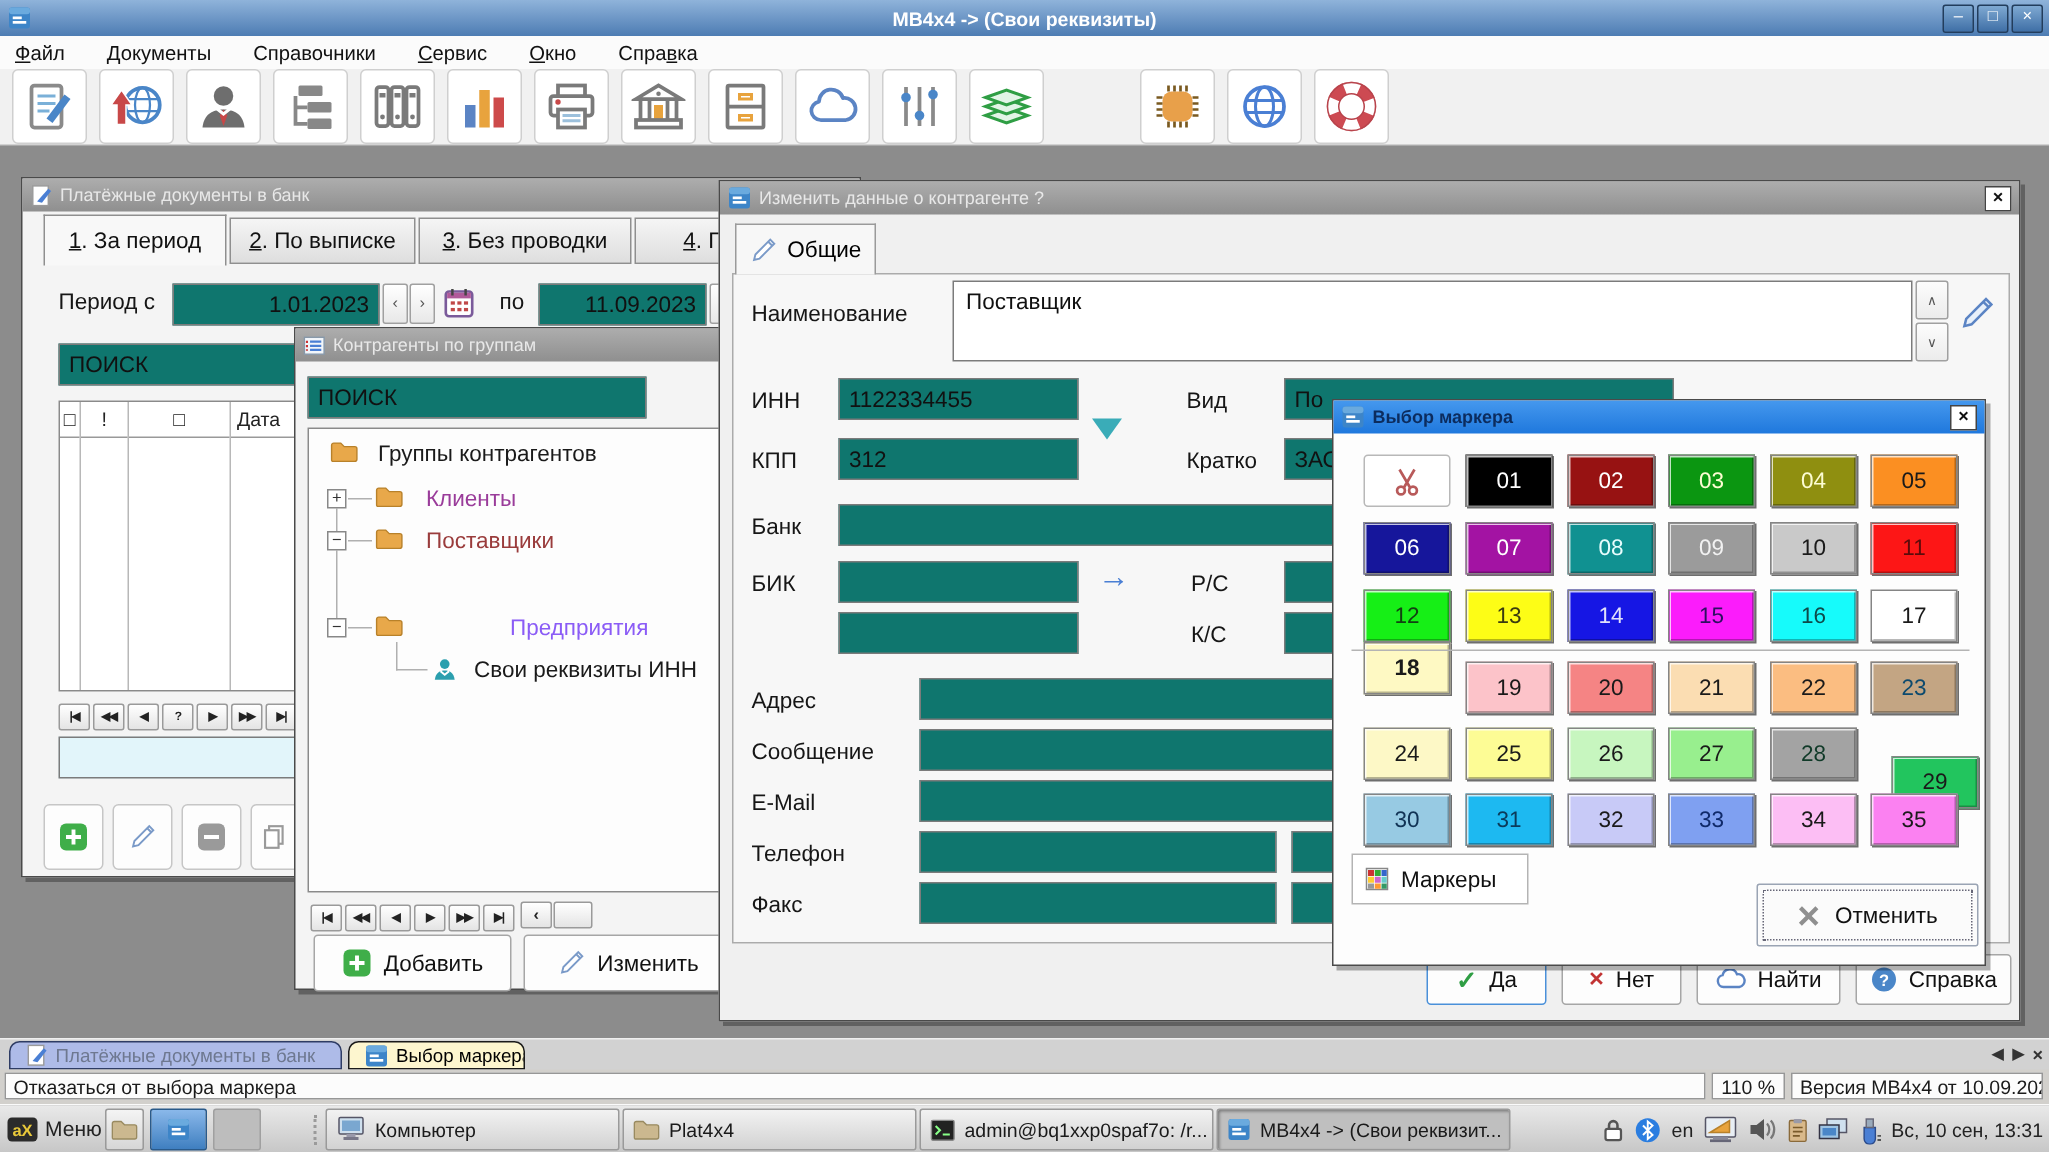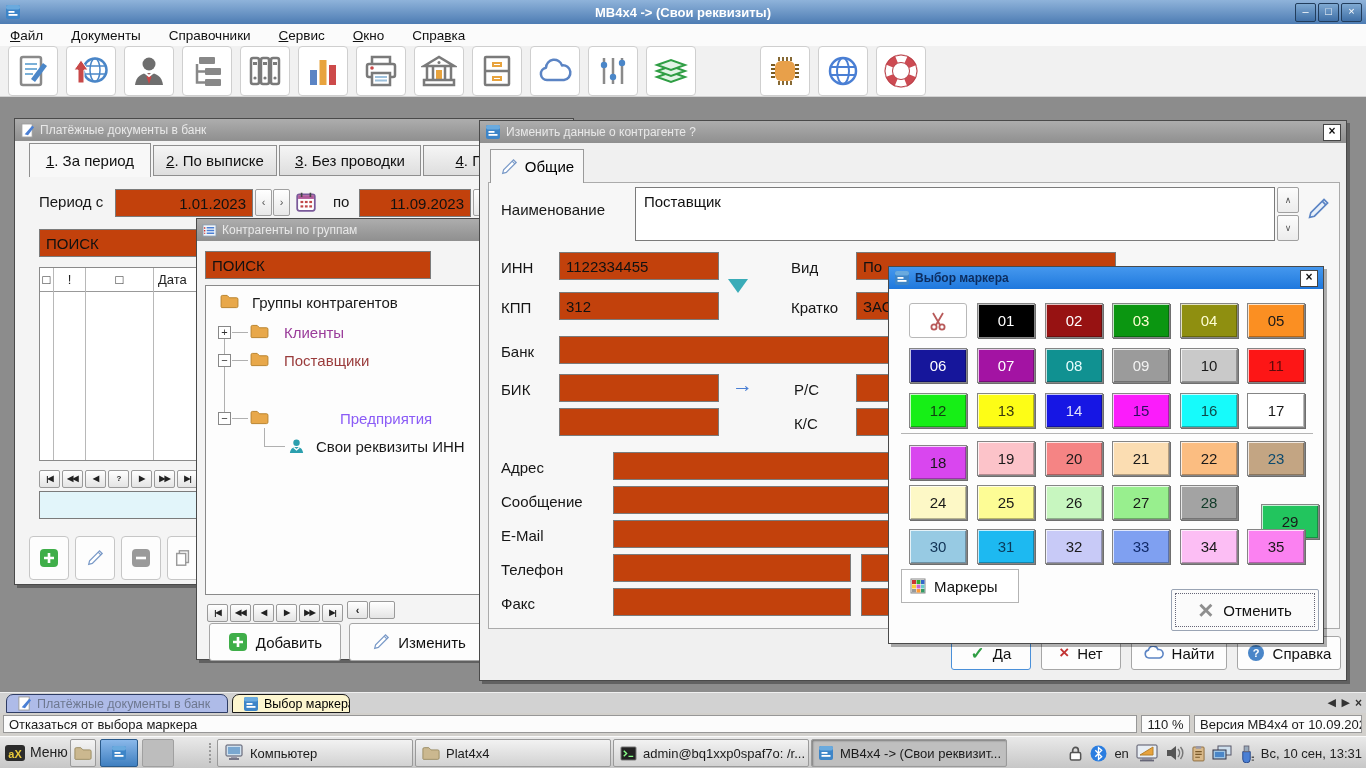--- a/index.html
+++ b/index.html
@@ -31,21 +31,21 @@
 
   
   .win{position:absolute;background:#f4f4f4;border:1px solid #4a4a4a;box-shadow:3px 3px 0 rgba(0,0,0,.30);box-sizing:border-box;}
   .wtitle{height:22px;display:flex;align-items:center;gap:5px;padding-left:5px;font-size:12px;white-space:nowrap;overflow:hidden;}
   .wtitle.gray{background:linear-gradient(#adadad,#8f8f8f);color:#e8e8e8;}
   .wtitle.blue{background:linear-gradient(#4598ee,#1f78dd);color:#0c2c5e;font-weight:bold;}
   .wx{position:absolute;width:16px;height:15px;background:#fff;border:1px solid #444;color:#111;
       font-size:12px;line-height:13px;text-align:center;font-weight:bold;}
 
   .lbl{position:absolute;font-size:15px;color:#161616;white-space:nowrap;}
-  .inp{position:absolute;background:#c2410c;border:1px solid #7b7b7b;font-size:15px;font-family:inherit;
+  .inp{position:absolute;background:#0f766e;border:1px solid #7b7b7b;font-size:15px;font-family:inherit;
        padding:0 6px;box-sizing:border-box;height:28px;color:#111;}
   .btn{position:absolute;display:flex;align-items:center;justify-content:center;gap:8px;background:#fdfdfd;
        border:1px solid #a6a6a6;border-radius:3px;font-size:15px;box-sizing:border-box;color:#111;}
   .navb{width:21px;height:18px;border:1px solid #9a9a9a;background:linear-gradient(#ffffff,#e4e4e4);
         font-size:8px;text-align:center;line-height:16px;display:inline-block;margin-right:2px;
         letter-spacing:-1px;border-radius:2px;color:#222;font-weight:bold;box-sizing:border-box;}
   .spin{position:absolute;width:17px;height:27px;border:1px solid #a0a0a0;background:linear-gradient(#fff,#e8e8e8);
         font-size:11px;color:#555;text-align:center;line-height:25px;box-sizing:border-box;border-radius:2px;}
 
   
@@ -622,21 +622,21 @@
           <button class="mbtn" style="left:156px;top:81px;background:#109191;color:#e8fdfd;">08</button>
           <button class="mbtn" style="left:223px;top:81px;background:#9b9b9b;color:#f2f2f2;">09</button>
           <button class="mbtn" style="left:291px;top:81px;background:#c9c9c9;color:#1a1a1a;">10</button>
           <button class="mbtn" style="left:358px;top:81px;background:#fd1616;color:#5c0b0b;">11</button>
           <button class="mbtn" style="left:20px;top:126px;background:#16ef16;color:#124012;">12</button>
           <button class="mbtn" style="left:88px;top:126px;background:#fdfd16;color:#3a3a10;">13</button>
           <button class="mbtn" style="left:156px;top:126px;background:#1616e4;color:#e0e0fb;">14</button>
           <button class="mbtn" style="left:223px;top:126px;background:#fb1cfb;color:#2c1060;">15</button>
           <button class="mbtn" style="left:291px;top:126px;background:#16fbfb;color:#0e4a4a;">16</button>
           <button class="mbtn" style="left:358px;top:126px;background:#ffffff;color:#1a1a1a;">17</button>
-          <button class="mbtn" style="left:20px;top:178px;background:#d946ef;color:#1a1a1a;">18</button>
+          <button class="mbtn" style="left:20px;top:161px;background:#fef9c3;color:#1a1a1a;font-weight:bold;">18</button>
           <button class="mbtn" style="left:88px;top:174px;background:#fcc3c9;color:#1a1a1a;">19</button>
           <button class="mbtn" style="left:156px;top:174px;background:#f58484;color:#1a1a1a;">20</button>
           <button class="mbtn" style="left:223px;top:174px;background:#fbddb2;color:#1a1a1a;">21</button>
           <button class="mbtn" style="left:291px;top:174px;background:#fbbd81;color:#1a1a1a;">22</button>
           <button class="mbtn" style="left:358px;top:174px;background:#c3a583;color:#0c4a6e;">23</button>
           <button class="mbtn" style="left:20px;top:218px;background:#fdf8c6;color:#1a1a1a;">24</button>
           <button class="mbtn" style="left:88px;top:218px;background:#fdfc95;color:#1a1a1a;">25</button>
           <button class="mbtn" style="left:156px;top:218px;background:#c7f6bf;color:#1a1a1a;">26</button>
           <button class="mbtn" style="left:223px;top:218px;background:#98ef8e;color:#1a1a1a;">27</button>
           <button class="mbtn" style="left:291px;top:218px;background:#a3a3a3;color:#103a28;">28</button>

